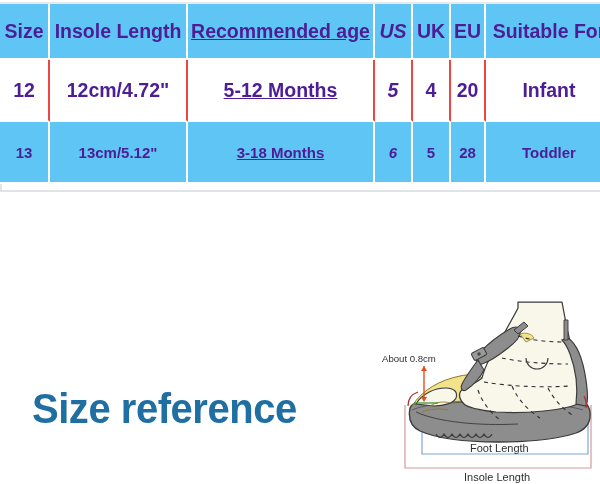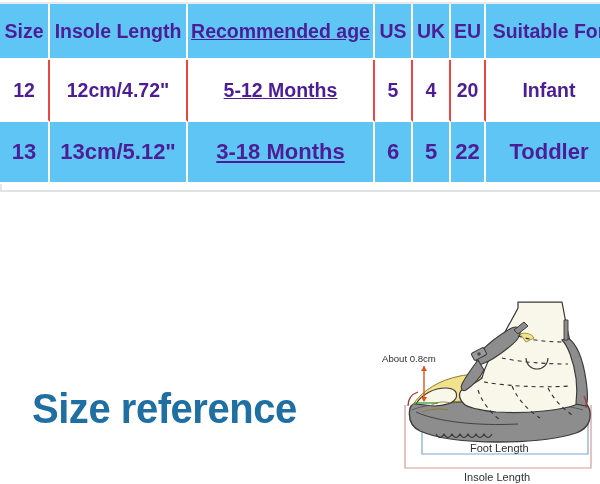--- a/index.html
+++ b/index.html
@@ -44,21 +44,21 @@
   }
   #size-table tr.row-odd td {
     background: #ffffff;
     height: 60px;
     font-size: 19.5px;
     border-right: 2px solid #ef4444;
   }
   #size-table tr.row-even td {
     background: #5fc5f5;
     height: 60px;
-    font-size: 22px;
+    font-size: 15px;
   }
   #size-table tr.row-even td {
     border-bottom: 2px solid #ffffff;
   }
   .tbl-bottom-rule {
     position: absolute;
     left: 0px;
     top: 190px;
     width: 600px;
     height: 2px;
@@ -78,21 +78,21 @@
     top: 4px;
     width: 2px;
     height: 188px;
     background: #e2e6ea;
   }
 
   
   .c-size  { width: 48px; }
   .c-insole{ width: 136px; }
   .c-age   { width: 185px; text-decoration: underline; }
-  .c-us    { width: 36px; }
+  .c-us    { width: 36px; font-style: italic; }
   .c-uk    { width: 36px; }
   .c-eu    { width: 33px; }
   .c-suit  { width: 126px; }
 
   
   #size-reference-title {
     position: absolute;
     left: 32px;
     top: 385px;
     font-family: "Liberation Sans Narrow", "Liberation Sans", sans-serif;
@@ -154,21 +154,21 @@
       <td class="c-uk">4</td>
       <td class="c-eu">20</td>
       <td class="c-suit">Infant</td>
     </tr>
     <tr class="row-even">
       <td class="c-size">13</td>
       <td class="c-insole">13cm/5.12"</td>
       <td class="c-age">3-18 Months</td>
       <td class="c-us">6</td>
       <td class="c-uk">5</td>
-      <td class="c-eu">22</td>
+      <td class="c-eu">28</td>
       <td class="c-suit">Toddler</td>
     </tr>
   </tbody>
 </table>
 <div class="tbl-bottom-rule"></div>
 
 <div id="size-reference-title">Size reference</div>
 
 <div id="shoe-diagram">
   <svg width="242" height="184" viewBox="0 0 242 184" xmlns="http://www.w3.org/2000/svg">

